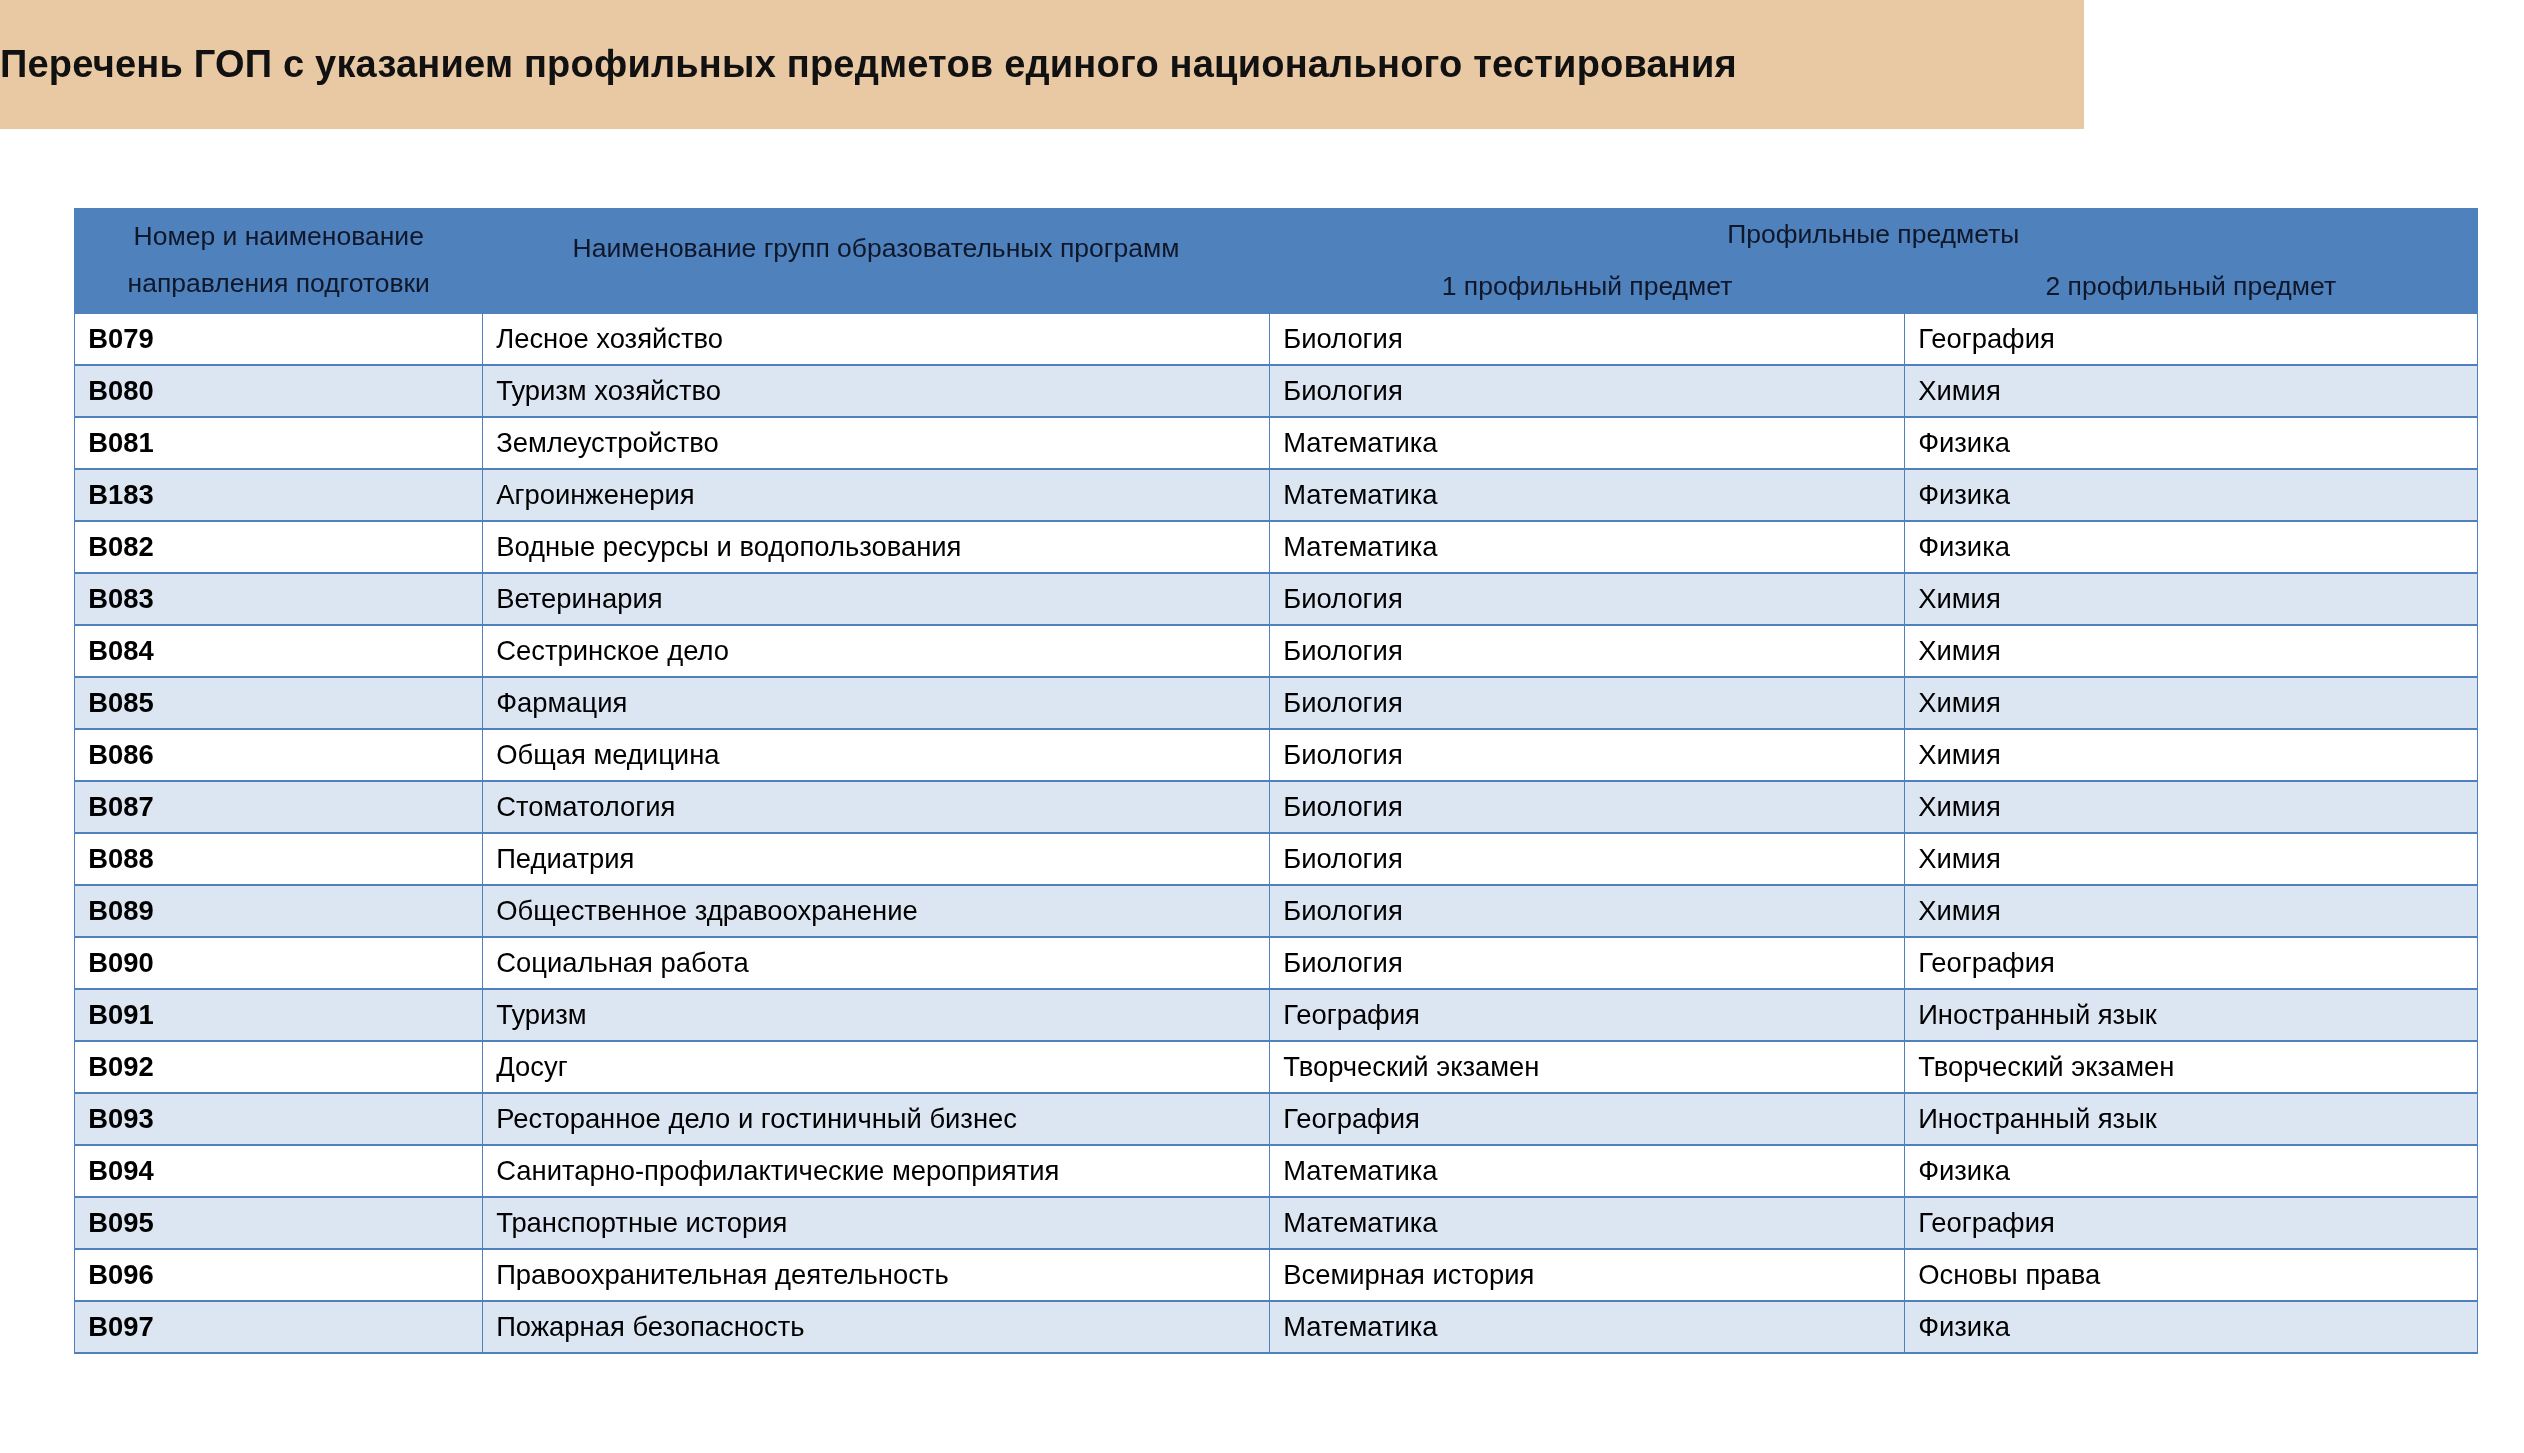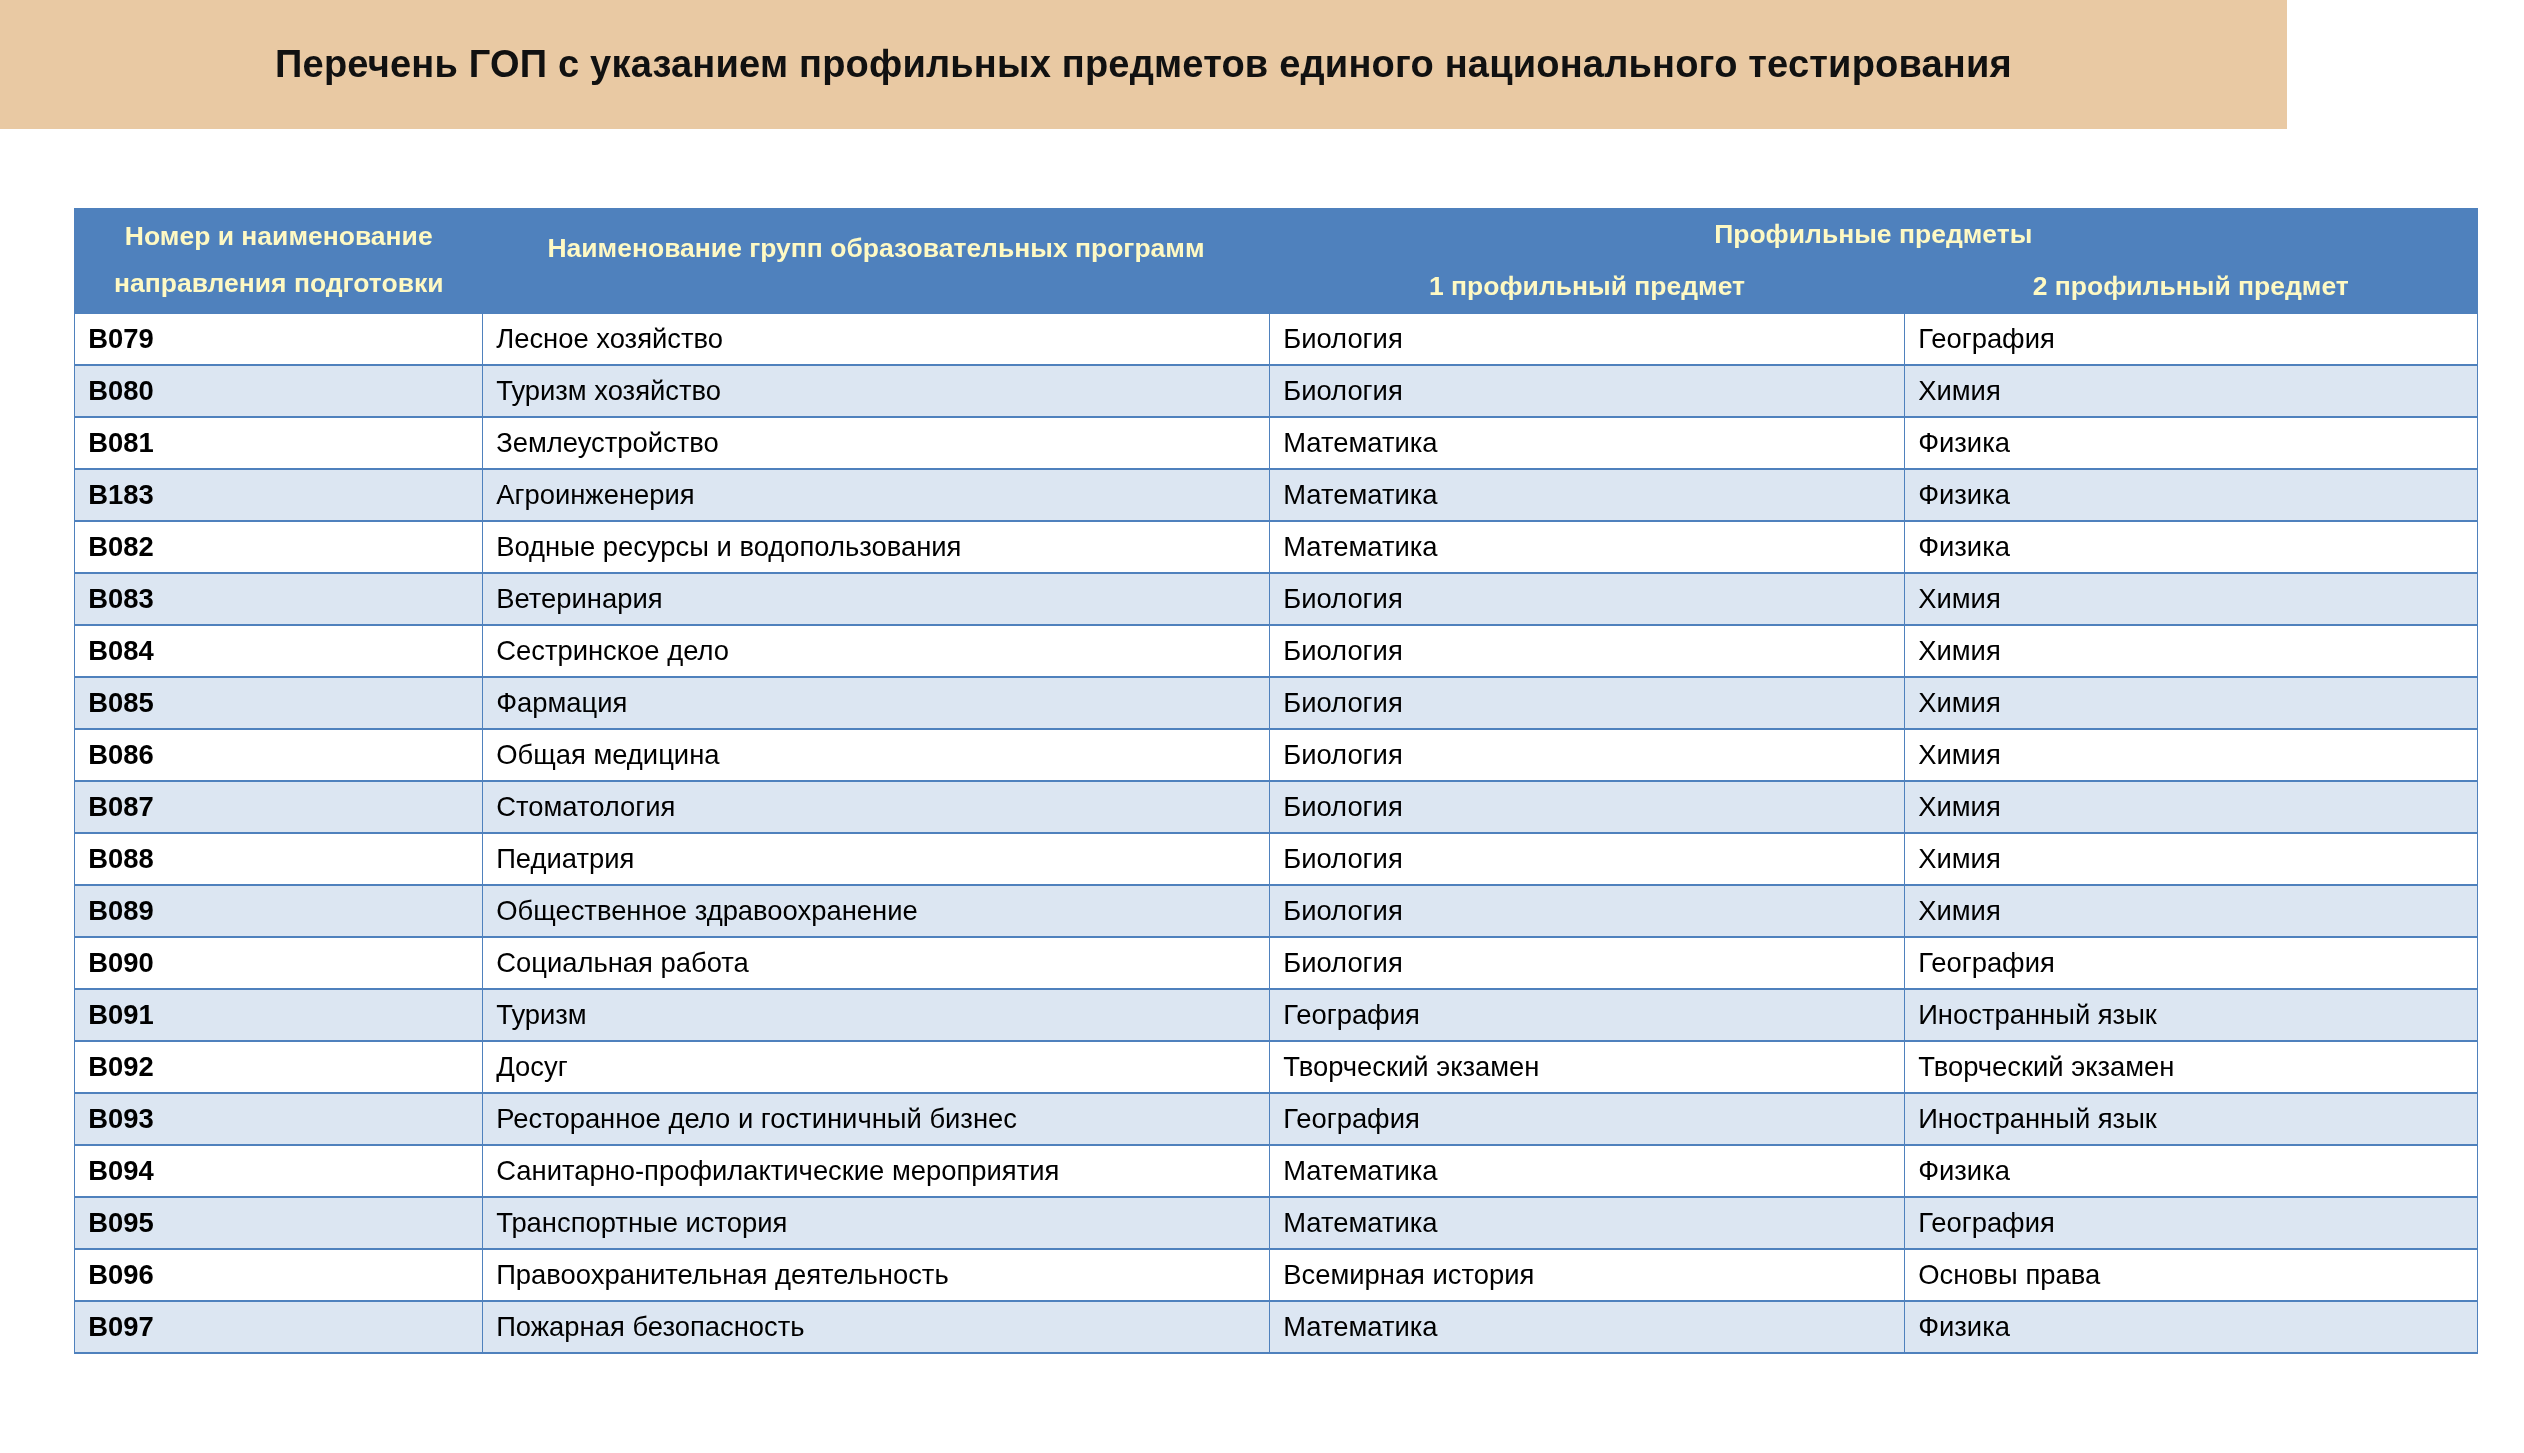--- a/index.html
+++ b/index.html
@@ -3,45 +3,45 @@
 <meta charset="utf-8">
 <style>
   * { margin: 0; padding: 0; box-sizing: border-box; }
   html, body {
     width: 2525px; height: 1453px;
     background: #ffffff;
     font-family: "Liberation Sans", sans-serif;
     color: #000;
   }
   .banner {
-    width: 2287px; height: 129px;
+    width: 2084px; height: 129px;
     background: #e9c9a3;
-    display: flex; align-items: center; justify-content: center;
+    display: flex; align-items: center; justify-content: flex-start;
   }
   .banner h1 {
     font-size: 38px; font-weight: 700; color: #111;
     letter-spacing: 0.2px;
   }
   table.gop {
     position: absolute;
     left: 74px; top: 208px;
     width: 2403px;
     border-collapse: collapse;
     table-layout: fixed;
     border: 1.9px solid #4f81bd;
   }
   col.c1 { width: 408px; }
   col.c2 { width: 787px; }
   col.c3 { width: 635px; }
   col.c4 { width: 573px; }
 
   thead th {
     background: #4f81bd;
-    color: #fef9c3;
-    font-weight: 700;
+    color: #0f172a;
+    font-weight: 400;
     font-size: 26.5px;
     border: 0;
     text-align: center;
   }
   thead tr { height: 52px; }
   th.hcol1 { vertical-align: middle; line-height: 47px; }
   th.hcol2 { vertical-align: top; padding-top: 24px; }
   th.hgroup { vertical-align: middle; }
   th.hsub { vertical-align: middle; }
 

